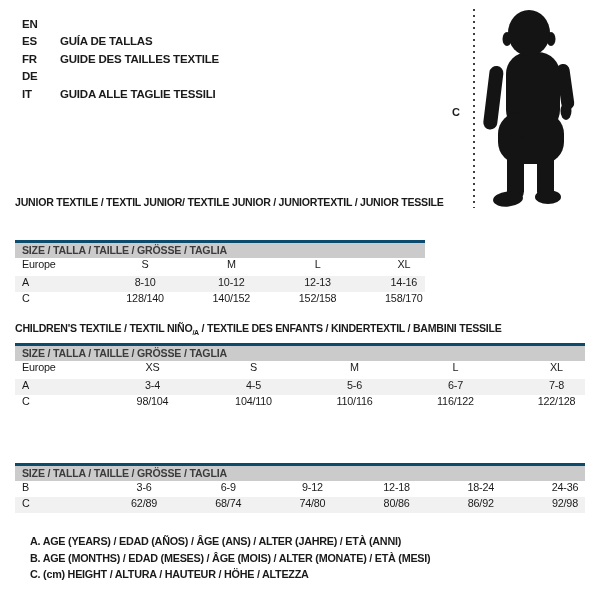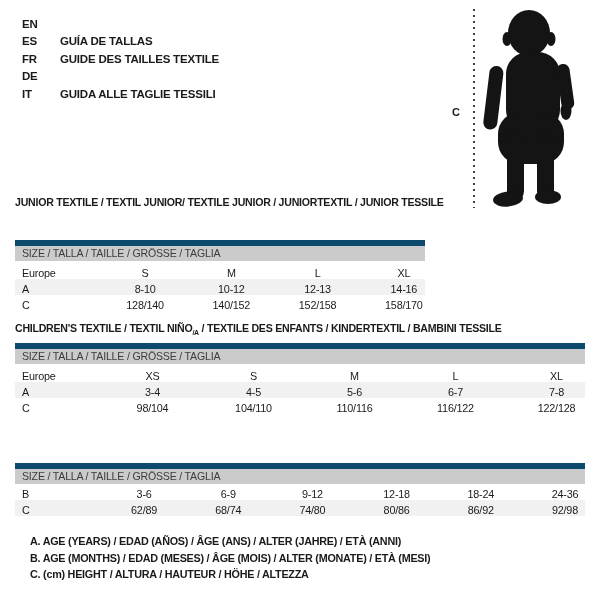--- a/index.html
+++ b/index.html
@@ -34,23 +34,23 @@
   .t2{top:322px;}
   .t3{top:425px;line-height:16px;}
   .ssub{font-size:7px;font-weight:700;}
 
   
   .table{position:absolute;left:15px;font-size:10.8px;letter-spacing:-0.2px;}
   .tbl1{top:240px;width:410px;}
   .tbl2{top:343px;width:570px;}
   .tbl3{top:463px;width:570px;}
   .bar{height:15px;line-height:15px;background:var(--header-bar);
-       border-top:6px solid #0c4a6e;color:var(--bar-ink);
-       font-weight:400;font-size:10.6px;padding-left:7px;box-sizing:content-box;}
-  .row{display:flex;align-items:flex-end;height:16px;font-weight:400;gap:44px;}
+       border-top:3px solid #0c4a6e;color:var(--bar-ink);
+       font-weight:700;font-size:10.6px;padding-left:7px;box-sizing:content-box;}
+  .row{display:flex;align-items:flex-start;height:16px;font-weight:400;gap:44px;}
   .row.tall{height:18px;}
   .row.stripe{background:var(--row-stripe);}
   .rlabel{flex:0 0 65px;width:65px;padding-left:7px;box-sizing:border-box;}
   .cell{flex:1;text-align:center;}
 
   
   .footnotes{position:absolute;left:30px;top:533px;font-size:10.8px;font-weight:700;
              line-height:16.5px;letter-spacing:-0.25px;white-space:nowrap;}
 </style>
 </head>

